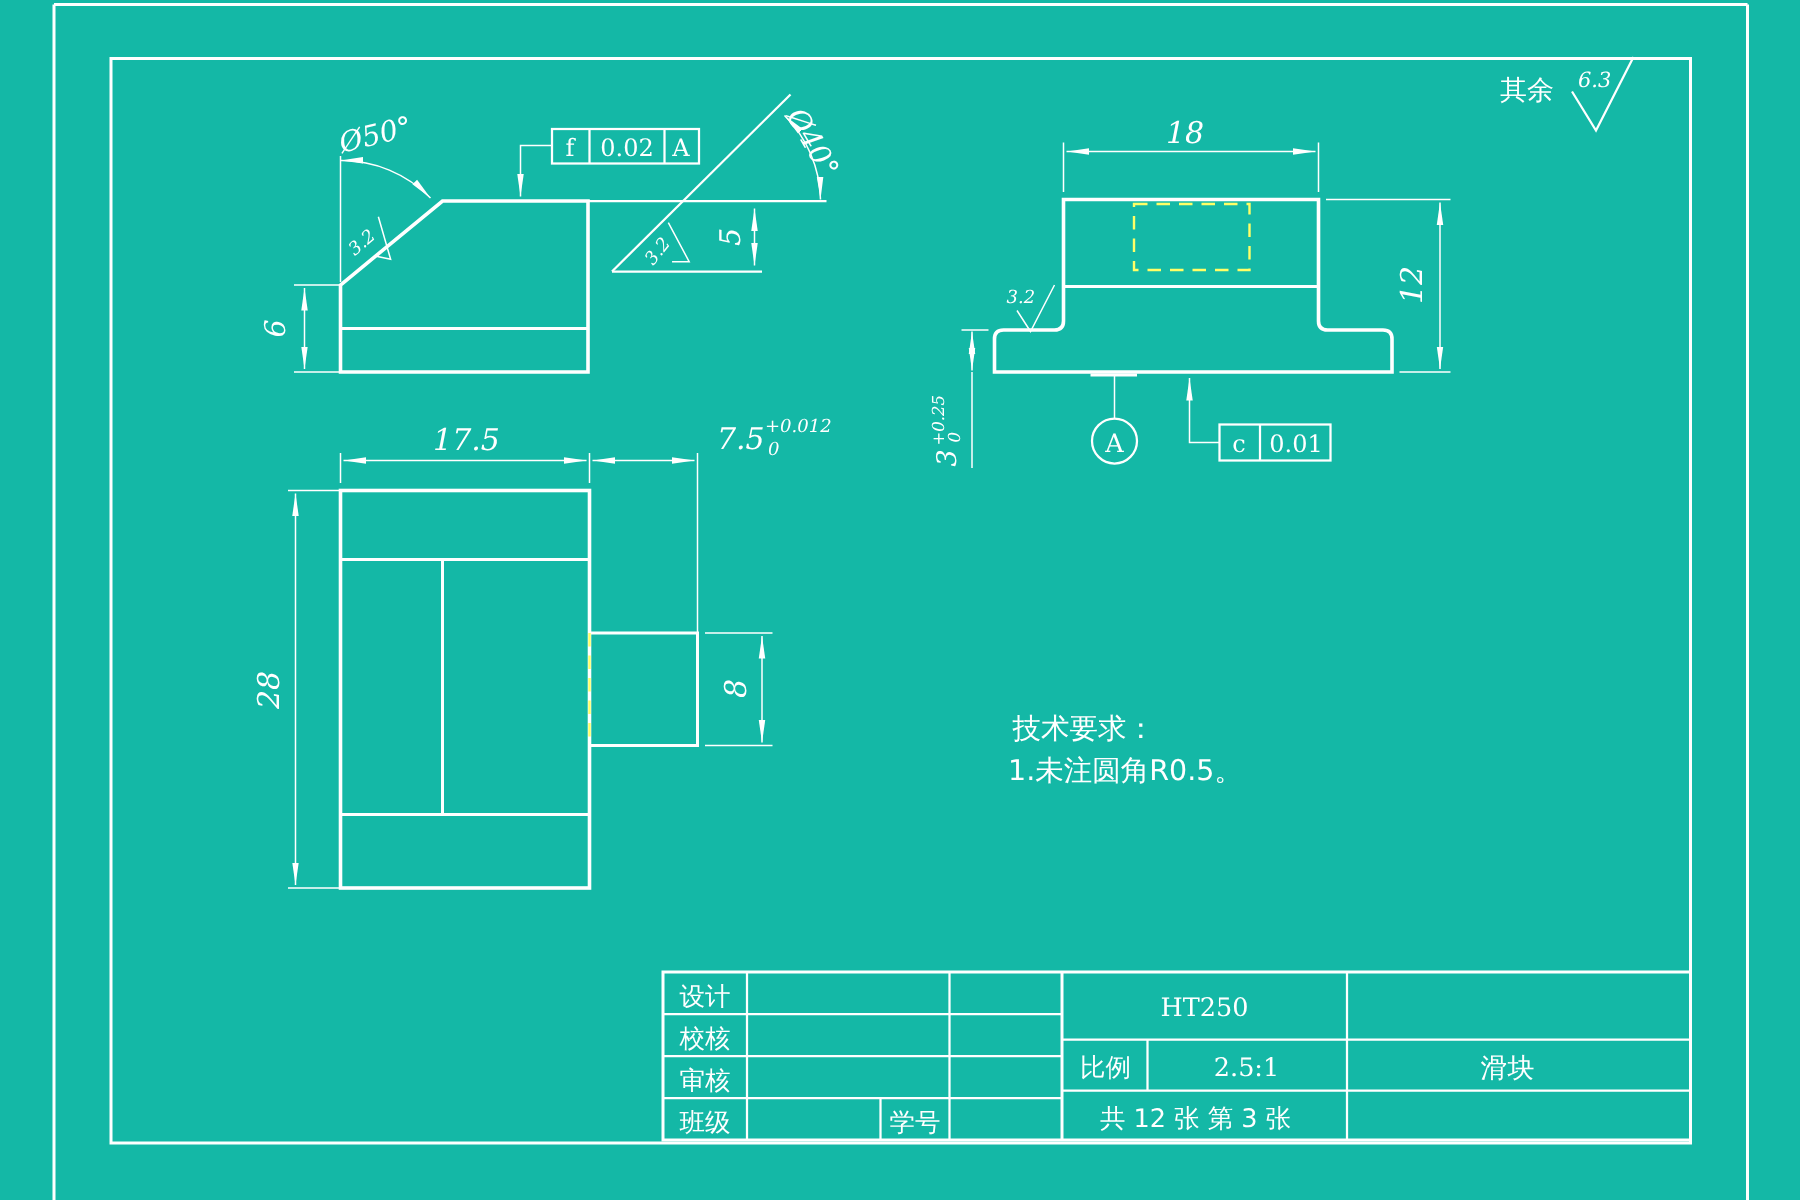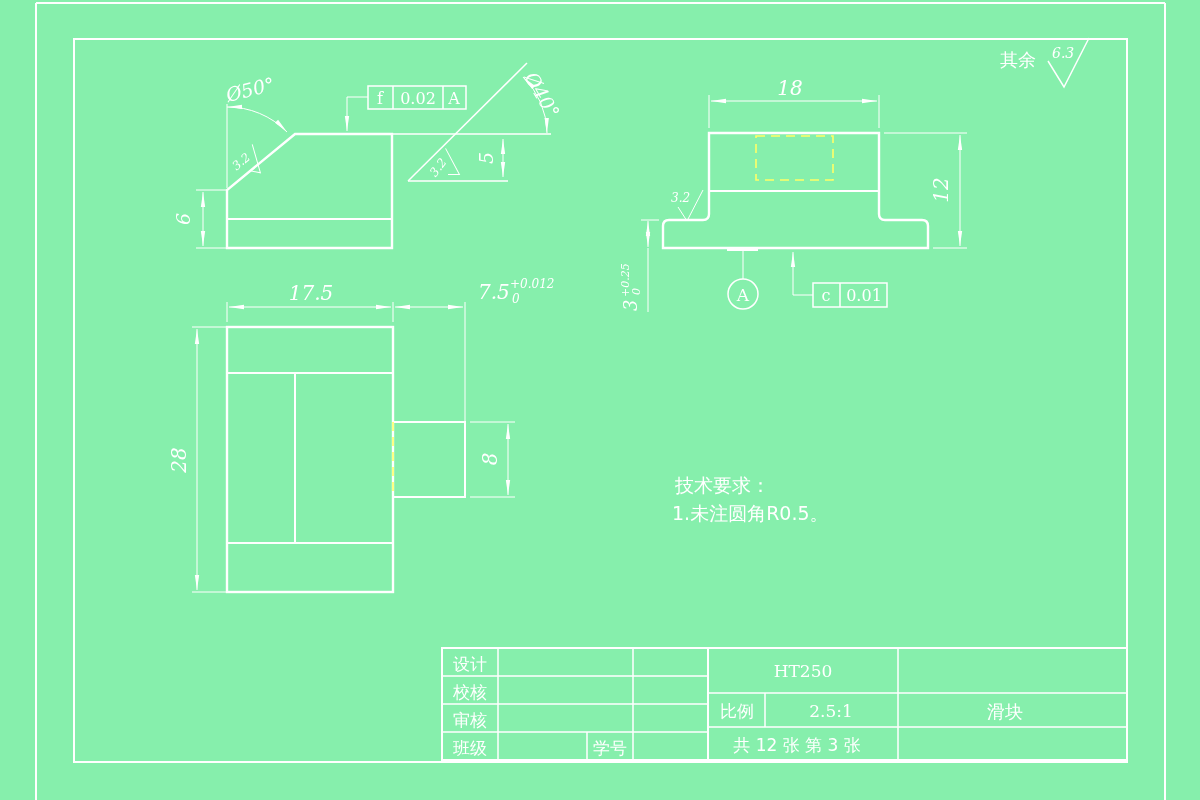--- a/index.html
+++ b/index.html
@@ -1,16 +1,16 @@
 <!DOCTYPE html>
 <html><head>
 <meta charset="utf-8">
 <style>
   html,body{margin:0;padding:0;background:#000;}
-  .stage{position:relative;width:1200px;height:800px;background:#86efac;overflow:hidden;
+  .stage{position:relative;width:1200px;height:800px;background:#14b8a6;overflow:hidden;
          font-family:"DejaVu Sans",sans-serif;}
   svg{display:block}
   .t1{stroke:#ffffff;stroke-width:1;fill:none}
   .t15{stroke:#ffffff;stroke-width:1.5;fill:none}
   .t2{stroke:#ffffff;stroke-width:2;fill:none}
   .t25{stroke:#ffffff;stroke-width:2.4;fill:none}
   .hid{stroke:#ffff66;stroke-width:1.6;fill:none;stroke-dasharray:9 6}
   .dim{font-family:"DejaVu Serif","Liberation Serif",serif;font-style:italic;fill:#ffffff}
   .lat{font-family:"DejaVu Serif","Liberation Serif",serif;fill:#ffffff}
   .cjk{font-family:"DejaVu Sans","Liberation Sans",sans-serif;fill:#ffffff}

